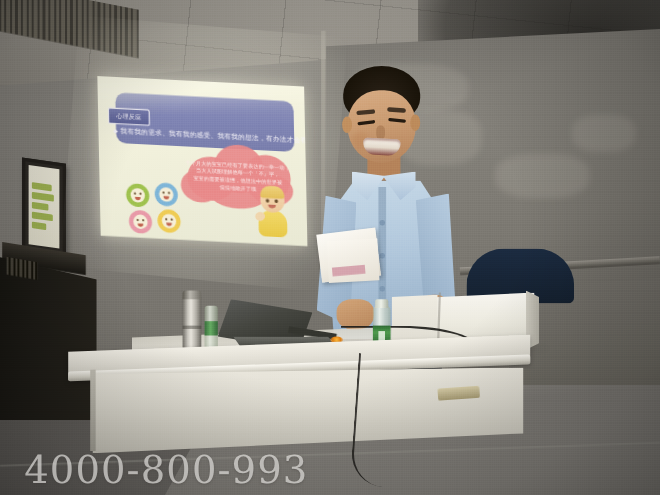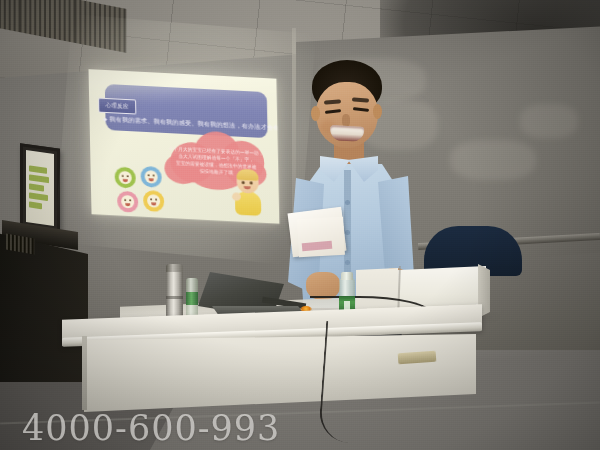--- a/index.html
+++ b/index.html
@@ -681,15 +681,15 @@
   <div class="layer" id="desk-rail"></div>
   <div class="layer" id="desk-front"></div>
   <div class="layer" id="desk-edge-left"></div>
 
   <div class="layer" id="cable-drop"></div>
   <div class="layer" id="cable-plug"></div>
 
   <div class="layer" id="grain"></div>
   <div class="layer" id="vignette"></div>
 
-  <div class="layer" id="watermark">4000-600-993</div>
+  <div class="layer" id="watermark">4000-800-993</div>
 
 </div>
 
 </body></html>

